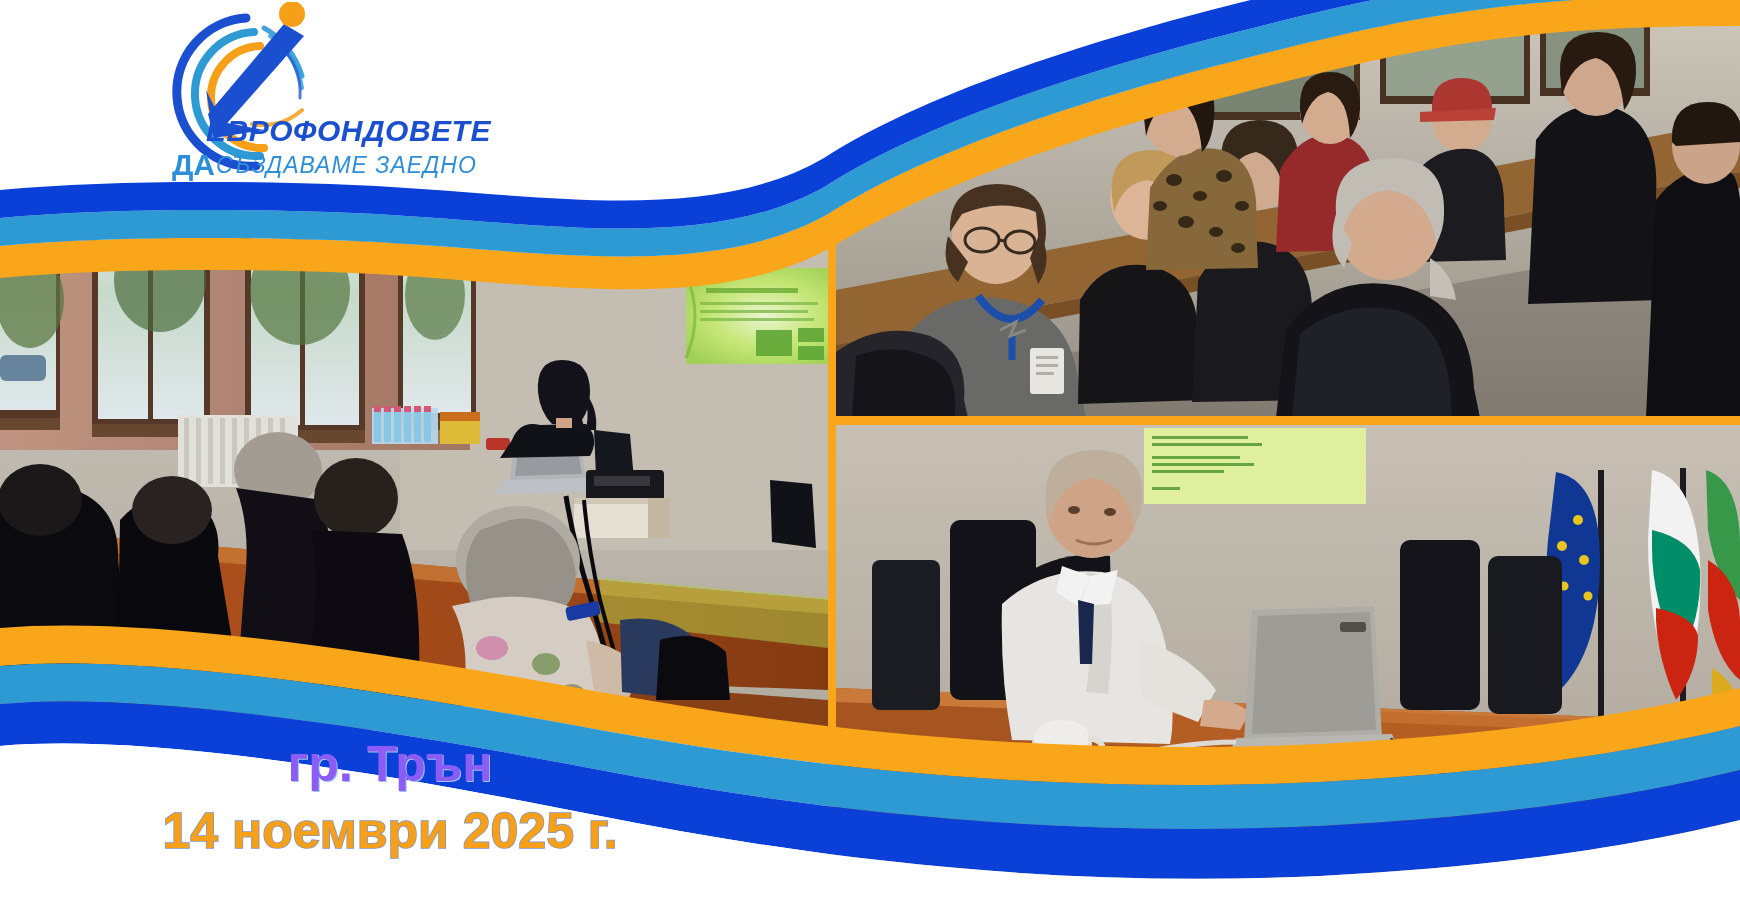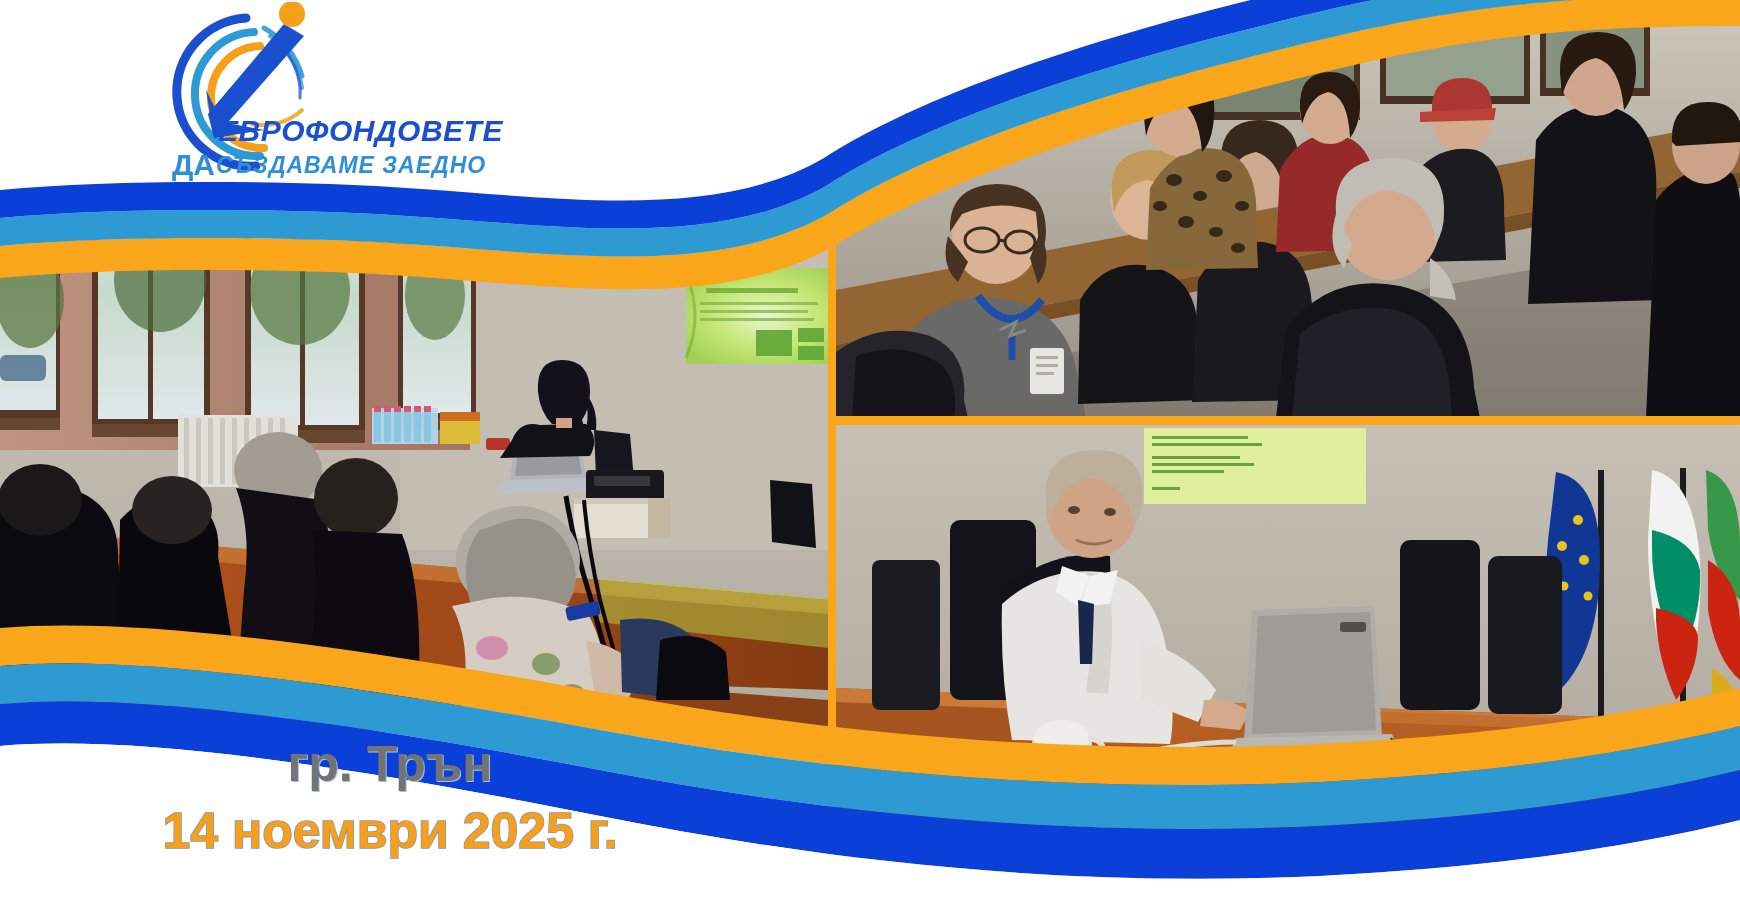--- a/index.html
+++ b/index.html
@@ -2,29 +2,29 @@
 <html><head>
 <meta charset="utf-8">
 <style>
   html,body{margin:0;padding:0;background:#fff;}
   body{font-family:"Liberation Sans",sans-serif;}
   #banner{position:relative;width:1740px;height:906px;overflow:hidden;background:#ffffff;}
   #banner svg.layer{position:absolute;left:0;top:0;width:1740px;height:906px;}
   .txtblock{position:absolute;left:0;top:735px;width:780px;text-align:center;z-index:40;pointer-events:none;}
   .t-line1{font-size:52px;font-weight:bold;color:#1A3FE0;line-height:1.03;letter-spacing:-0.5px;
            text-shadow:1px 1px 0 #8fa8ef;}
-  .t-line2{font-size:50px;font-weight:bold;color:#737373;line-height:1.1;margin-top:2px;
+  .t-line2{font-size:50px;font-weight:bold;color:#8b5cf6;line-height:1.1;margin-top:2px;
            text-shadow:1px 1px 0 #9fc4e6;}
   .t-line3{font-size:50px;font-weight:bold;color:#F6A01A;line-height:1.1;margin-top:12px;
            -webkit-text-stroke:1.5px #7f93c4;paint-order:stroke fill;}
   .logo{position:absolute;left:88px;top:2px;width:380px;height:190px;z-index:45;}
   .logo-text{position:absolute;z-index:46;}
-  .lg1{left:218px;top:114px;font-size:30px;font-weight:bold;font-style:italic;color:#1A4FD0;letter-spacing:0.5px;}
+  .lg1{left:206px;top:114px;font-size:30px;font-weight:bold;font-style:italic;color:#1A4FD0;letter-spacing:0.5px;}
   .lg2a{left:172px;top:148px;font-size:30px;font-weight:bold;color:#2E8FD8;}
-  .lg2b{left:216px;top:152px;font-size:23px;font-weight:bold;font-style:italic;color:#2E8FD8;letter-spacing:1px;}
+  .lg2b{left:216px;top:152px;font-size:23px;font-weight:normal;font-style:italic;color:#2E8FD8;letter-spacing:1px;}
 </style>
 </head>
 <body>
 
 <div id="banner">
 
   <svg class="layer" viewBox="0 0 1740 906" preserveAspectRatio="none">
     <defs>
       <clipPath id="clipLeft">
           <rect x="0" y="130" width="828" height="600"></rect>

